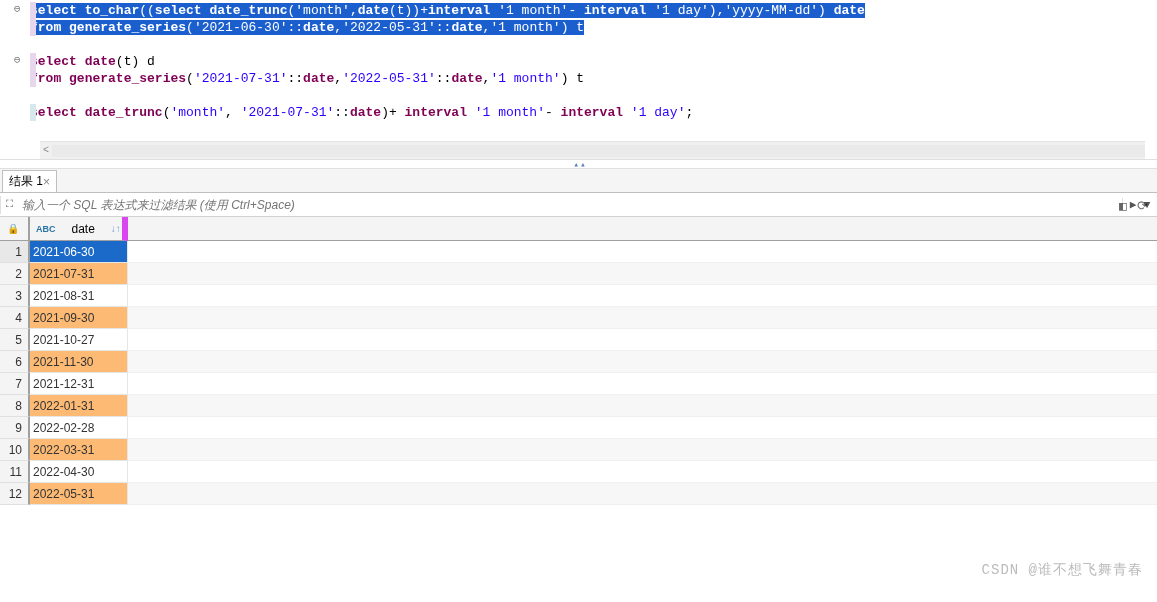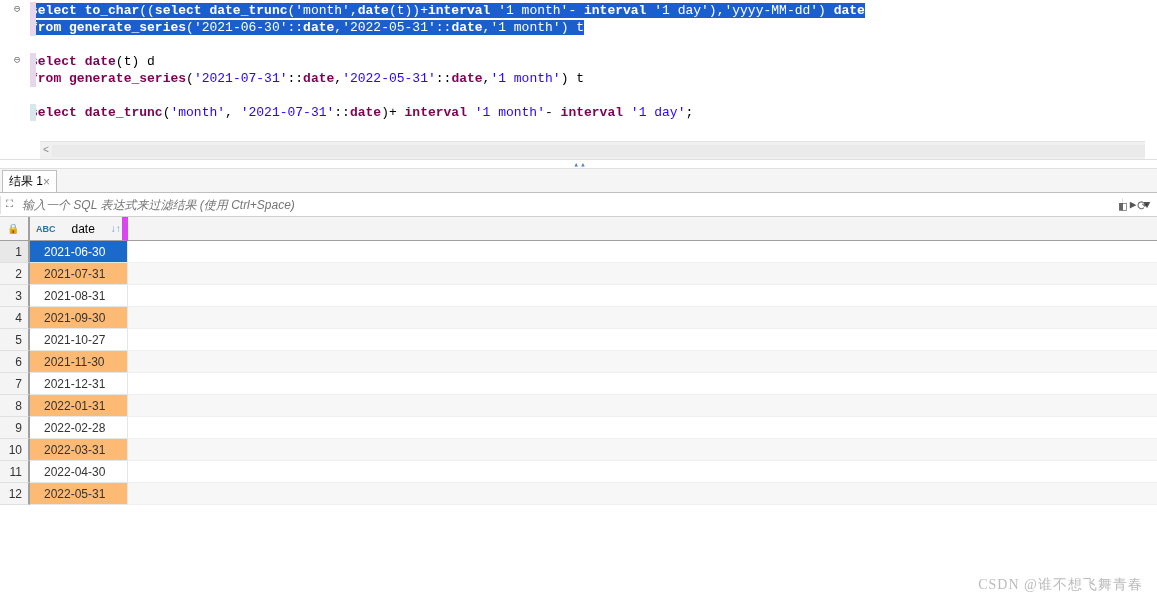--- a/index.html
+++ b/index.html
@@ -30,26 +30,26 @@
 .tool-ico { width: 14px; height: 14px; opacity: 0.6; }
 .grid { display: grid; grid-template-columns: 30px 98px 1fr; font-family: "Microsoft YaHei", Consolas, sans-serif; font-size: 12px; }
 .corner { background: #f4f4f4; border-right: 2px solid #a0a0a0; border-bottom: 1px solid #a0a0a0; display: flex; align-items: center; justify-content: center; height: 24px; }
 .lock { color: #c9a227; font-size: 10px; }
 .col-head { background: #f4f4f4; border-right: 6px solid #d946ef; border-bottom: 1px solid #a0a0a0; height: 24px; display: flex; align-items: center; padding: 0 6px; gap: 16px; font-weight: normal; }
 .abc { font-size: 9px; color: #2874a6; font-weight: bold; }
 .sort-ico { margin-left: auto; color: #6ea0da; font-size: 10px; }
 .rest-head { background: #f4f4f4; border-bottom: 1px solid #a0a0a0; height: 24px; }
 .row-head { background: #f4f4f4; border-right: 2px solid #a0a0a0; border-bottom: 1px solid #e0e0e0; display: flex; align-items: center; justify-content: flex-end; padding: 0 6px; height: 22px; color: #333; }
 .row-head.sel-row { background: #e8e8e8; }
-.cell { border-right: 1px solid #e6e6e6; border-bottom: 1px solid #e6e6e6; padding: 0 14px; display: flex; align-items: center; height: 22px; color: #333; }
+.cell { border-right: 1px solid #e6e6e6; border-bottom: 1px solid #e6e6e6; padding: 0 3px; display: flex; align-items: center; height: 22px; color: #333; }
 .cell.odd { background: #fdba74; }
 .cell.sel-cell { background: #1b6ac9; color: #fff; }
 .rest { border-bottom: 1px solid #f0f0f0; }
 .rest.odd { background: #f7f7f7; }
-.watermark { position: fixed; right: 14px; bottom: 8px; color: #bbb; font-family: Liberation Serif, serif; font-size: 14px; letter-spacing: 1px; pointer-events: none; }
+.watermark { position: fixed; right: 14px; bottom: 23px; color: #bbb; font-family: Liberation Mono, monospace; font-size: 14px; letter-spacing: 1px; pointer-events: none; }
 .left-strip { position: absolute; left: 0; top: 0; bottom: 0; width: 6px; background: #e8d7ec; }
 .left-strip2 { position: absolute; left: 0; top: 0; bottom: 0; width: 6px; background: #d7e8ec; }
 .block { position: relative; }
 </style>
 </head>
 <body>
 
 <div class="editor-pane">
   <div class="code-area">
     <div class="block">

